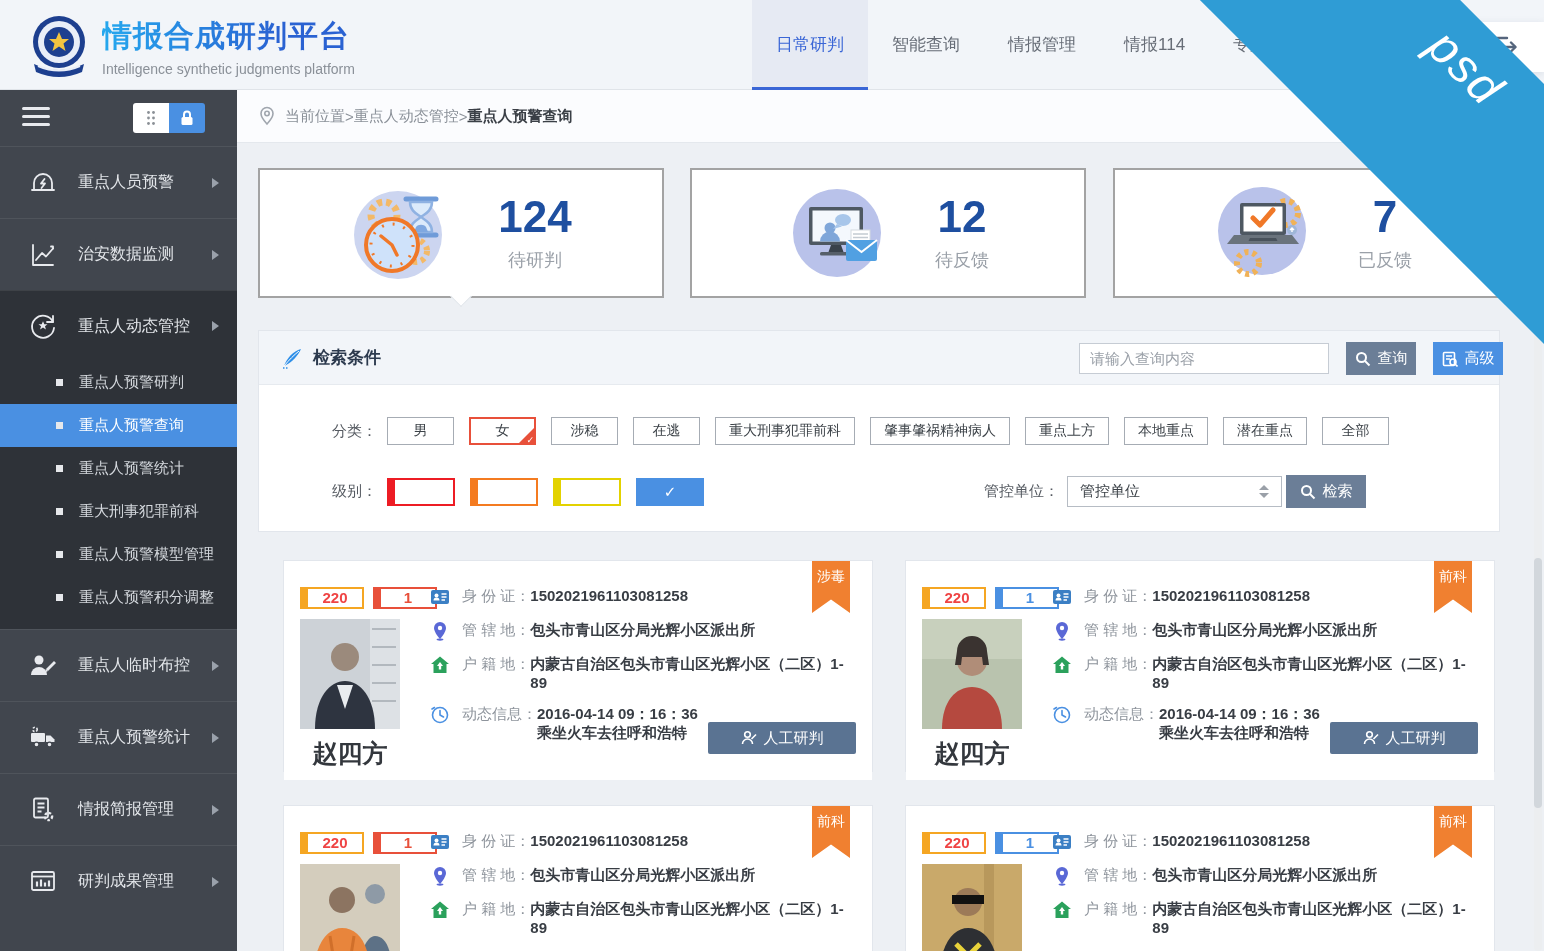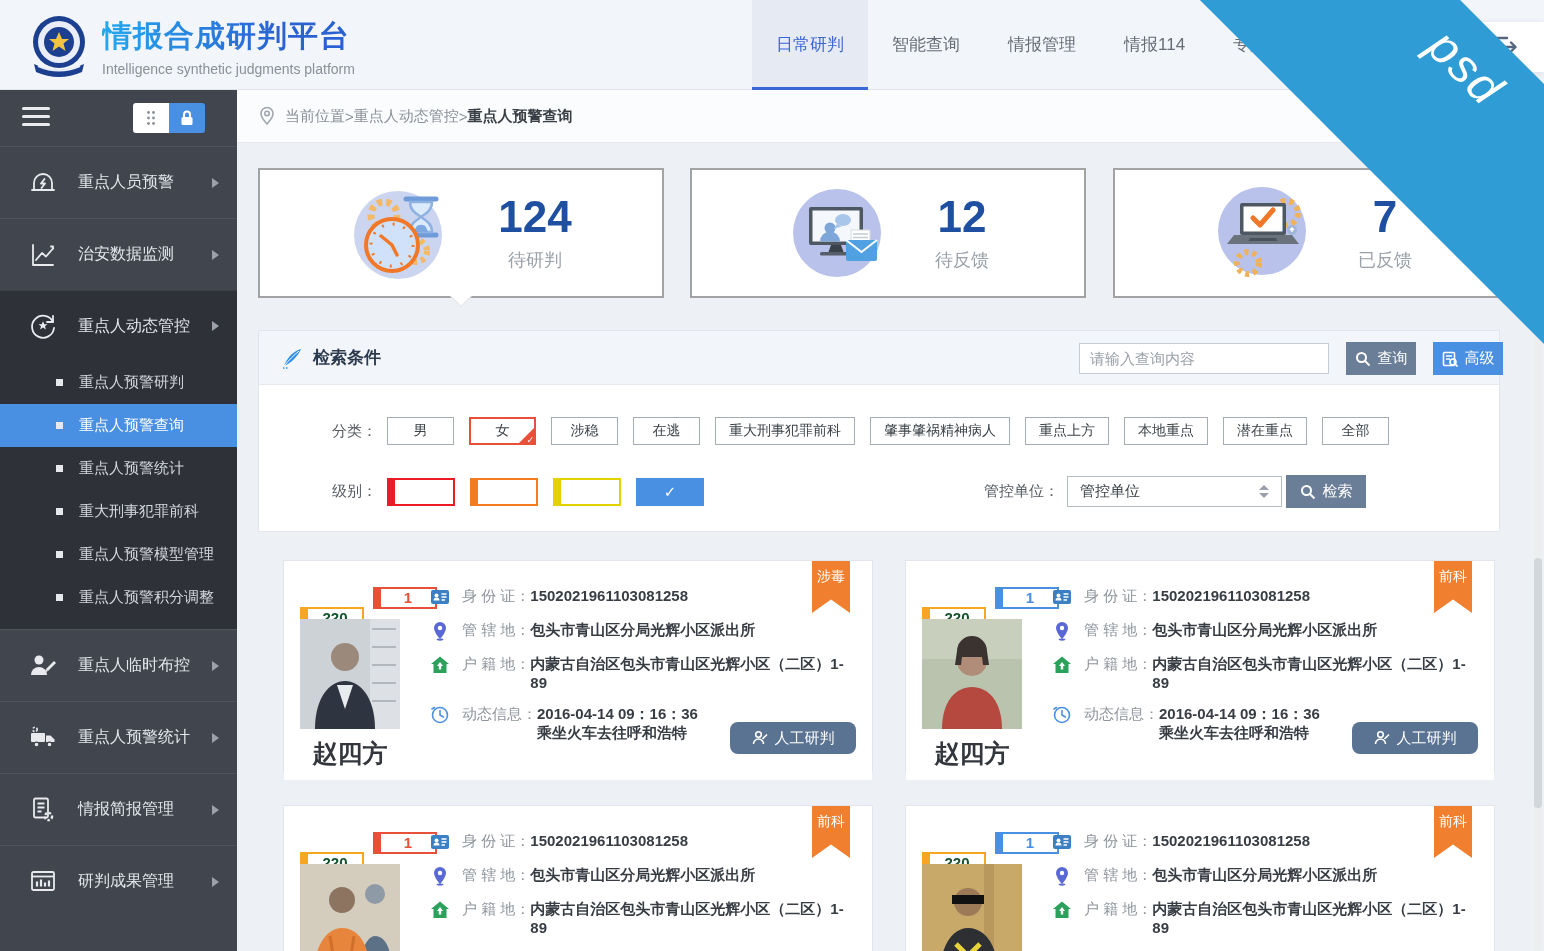--- a/index.html
+++ b/index.html
@@ -112,40 +112,40 @@
   .btn-search { width:80px; height:33px; background:#6b7e97; margin-left:4px; }
   
   .pcard { position:absolute; width:590px; height:212px; background:#fff; border:1px solid #e2e6ec;
     border-bottom:none; }
   .zig { position:absolute; left:0; right:0; bottom:-8px; height:8px;
     background:linear-gradient(-45deg,transparent 4.95px,#fff 0),linear-gradient(45deg,transparent 4.95px,#fff 0);
     background-size:14px 8px; background-repeat:repeat-x; }
   .badges { position:absolute; left:16px; top:26px; display:flex; gap:9px; }
   .badge { width:64px; height:22px; font-size:15px; font-weight:bold; text-align:center; line-height:18px;
     background:#fff; }
-  .badge-orange { border:2px solid #f5a623; border-left:8px solid #f5a623; color:#14532d;margin-top:20px; }
+  .badge-orange { border:2px solid #f5a623; border-left:8px solid #f5a623; color:#ef4444; }
   .badge-red { border:2px solid #e8503a; border-left:8px solid #e8503a; color:#e8503a; }
   .badge-blue { border:2px solid #4a90e2; border-left:8px solid #4a90e2; color:#4a90e2; }
   .photo { position:absolute; left:16px; top:58px; width:100px; height:110px; overflow:hidden; }
   .photo svg { width:100%; height:100%; }
   .pname { position:absolute; left:16px; top:176px; width:100px; text-align:center; font-size:25px;
     color:#33373d; font-weight:600; }
   .rows { position:absolute; left:146px; top:26px; width:430px; }
   .prow { display:flex; align-items:flex-start; margin-bottom:14px; }
   .picon { width:20px; height:20px; margin-right:12px; flex:none; margin-top:0; }
   .picon svg { width:20px; height:20px; }
   .plabel { font-size:15px; color:#8e949c; white-space:pre; flex:none; }
   .pval { font-size:15px; color:#383d44; font-weight:700; }
   .pact .pval { display:block; }
   .pact .pdesc { font-size:15px; color:#383d44; font-weight:700; margin-top:6px; }
   .tagribbon { position:absolute; top:0; right:22px; width:38px; height:52px; background:#f08030;
     clip-path:polygon(0 0,100% 0,100% 100%,50% 74%,0 100%); color:#fff; font-size:14px; text-align:center;
     padding-top:7px; }
-  .action { position:absolute; right:16px; bottom:18px; width:126px; height:32px; background:#5a7392;
-    border-radius:8px; }
+  .action { position:absolute; right:16px; bottom:18px; width:148px; height:32px; background:#5a7392;
+    border-radius:2px; }
   
   .scroll-track { position:absolute; right:2px; top:143px; width:8px; height:808px; background:#eceef0;
     border-radius:4px; z-index:3; }
   .scroll-thumb { position:absolute; left:0; top:415px; width:8px; height:250px; background:#d2d7dc;
     border-radius:4px; cursor:pointer; }
 </style>
 </head>
 <body>
 
 <div id="screen">

